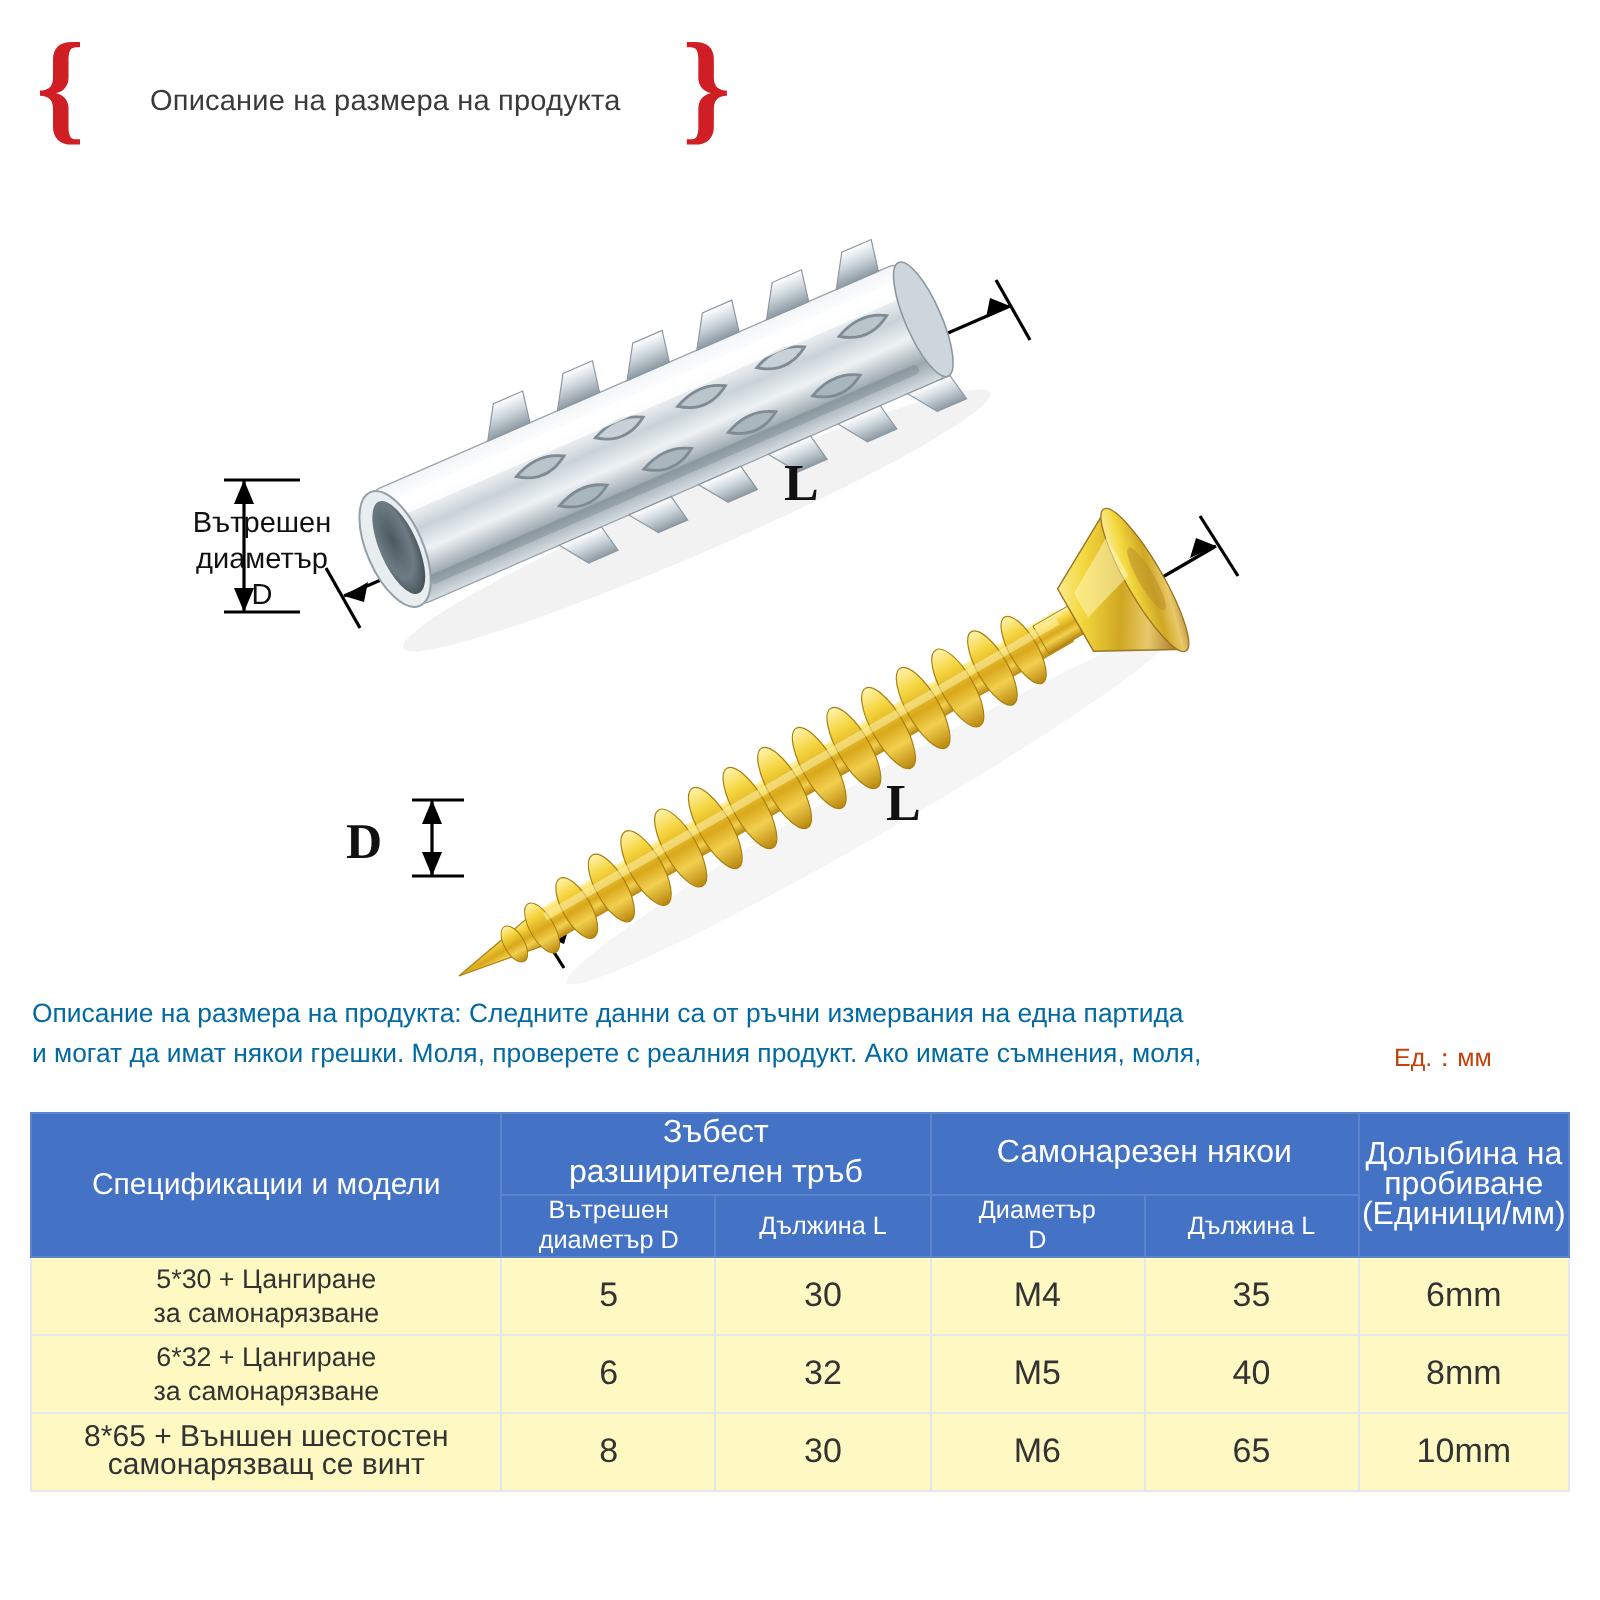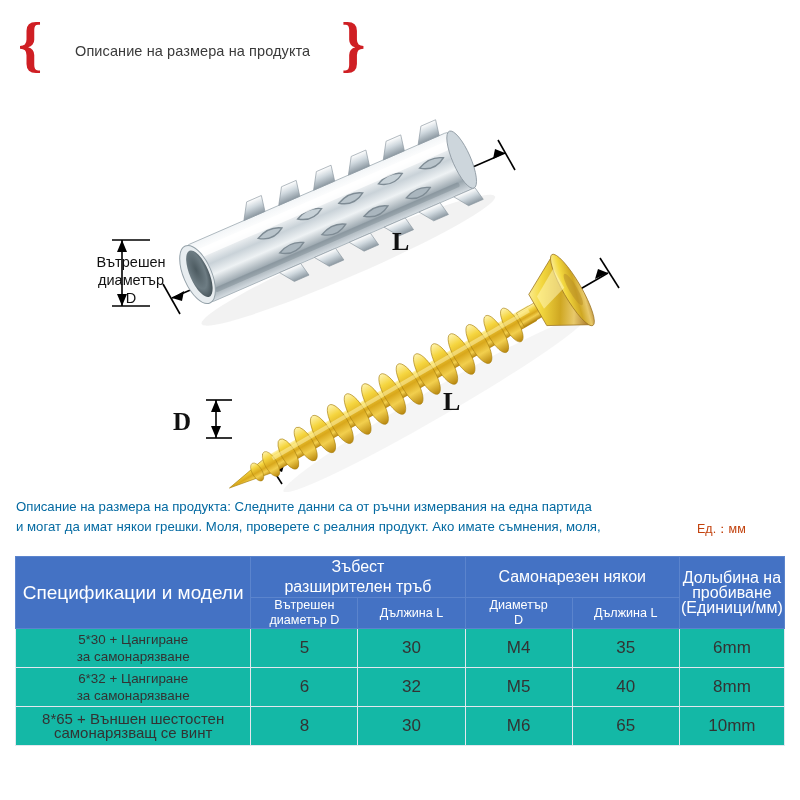--- a/index.html
+++ b/index.html
@@ -67,27 +67,27 @@
   }
   table.spec th,table.spec td{
     border:1px solid #e3e7ee;
     text-align:center;vertical-align:middle;
     padding:0;
   }
   table.spec thead th{
     background:#4472c4;color:#fff;font-weight:400;
     border:1px solid #5b84cd;
   }
-  .th-main{font-size:19px;line-height:19px;}
+  .th-main{font-size:15px;line-height:19px;}
   .th-group{font-size:16px;line-height:20px;}
   .th-sub{font-size:12.6px;line-height:15px;}
   .th-deep{font-size:16px;line-height:15px;}
 
   table.spec tbody td{
-    background:#14b8a6;color:#333;
+    background:#fef9c3;color:#333;
     height:38px;
   }
   .td-model{font-size:13.4px;line-height:17px;color:#555;}
   .td-model.small{font-size:15px;line-height:14px;}
   .td-num{font-size:17px;color:#222;}
 
   .c1{width:235px;}
   .c2{width:107px;}
   .c3{width:107px;}
   .c4{width:107px;}

